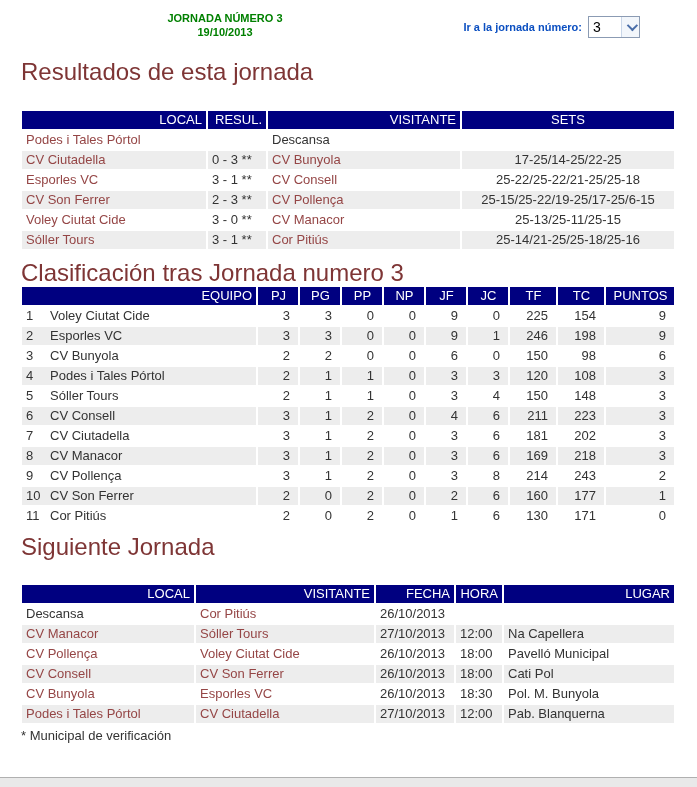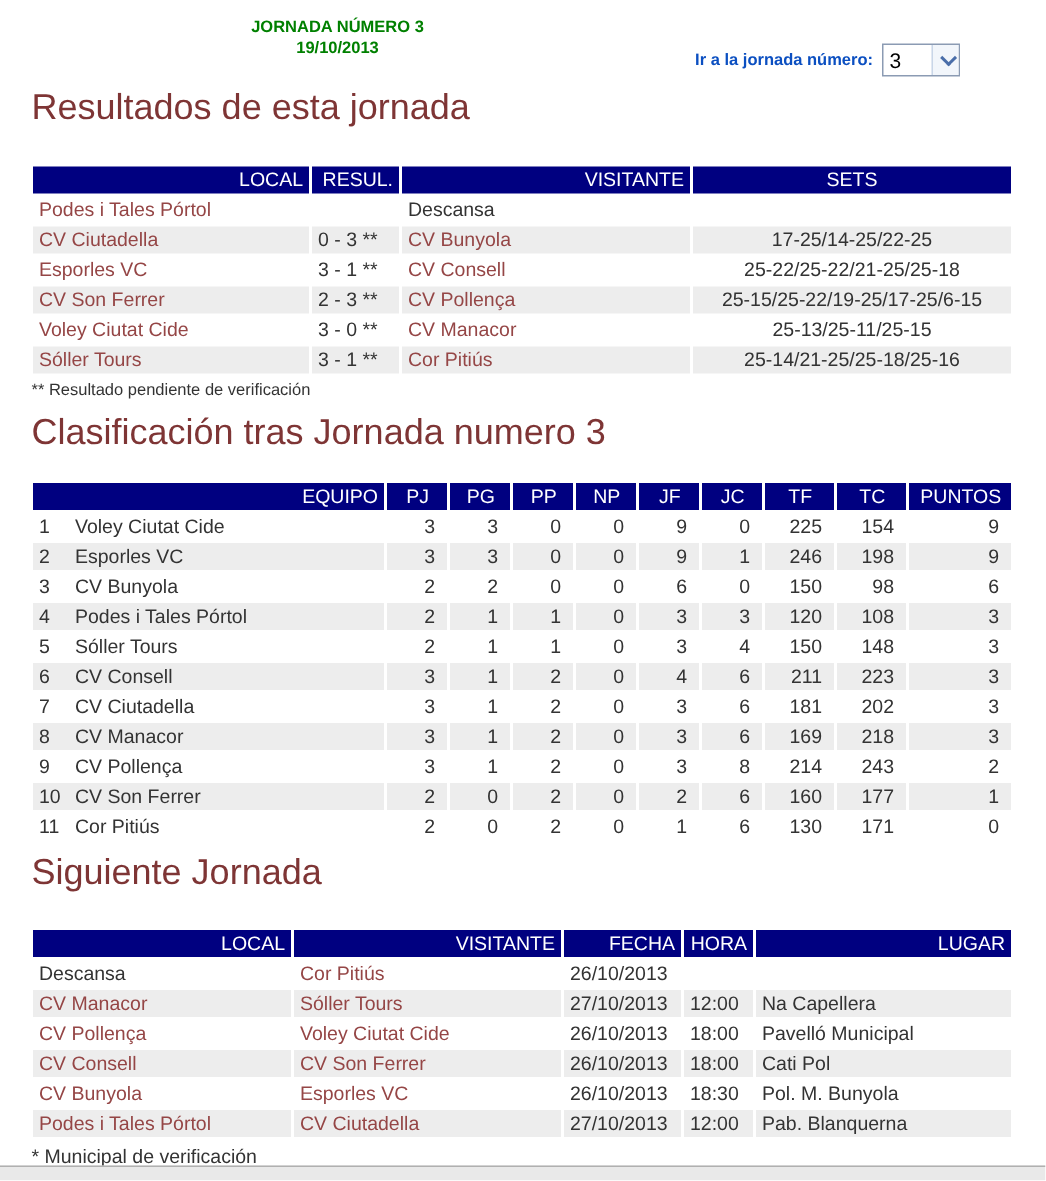--- a/index.html
+++ b/index.html
@@ -7,41 +7,41 @@
     width:697px;height:787px;position:relative;overflow:hidden;
     background:#ffffff;
     font-family:"Liberation Sans","DejaVu Sans",sans-serif;
     color:#333333;
   }
   .topbar{position:relative;height:56px;}
   .green-title{
     position:absolute;left:115px;top:11px;width:220px;text-align:center;
     color:var(--green,#008000);font-weight:bold;font-size:11px;line-height:14px;
   }
-  .goto{position:absolute;top:29px;right:57px;display:flex;align-items:center;}
+  .goto{position:absolute;top:16px;right:57px;display:flex;align-items:center;}
   .goto-label{color:var(--blue,#0B4FC1);font-weight:bold;font-size:11px;white-space:nowrap;}
   .selectbox{
     display:inline-flex;align-items:center;width:52px;height:22px;margin-left:6px;
     border:1px solid #8b9bb3;background:#fff;box-sizing:border-box;cursor:default;
   }
   .select-value{flex:1;font-size:14px;padding-left:4px;color:#000;line-height:20px;}
   .select-btn{width:17px;height:20px;background:#f2f6fb;border-left:1px solid #c9d6e8;
     display:flex;align-items:center;justify-content:center;}
   .chev{width:6px;height:6px;border-right:2px solid #4a6ea9;border-bottom:2px solid #4a6ea9;
     transform:rotate(45deg) translateY(-2px);}
   .content{padding:0 21px 0 20px;}
   h2.section{
     font-size:24px;font-weight:400;color:var(--heading,#7E3535);
     margin:4px 0 0 1px;line-height:24px;
   }
   h2.mid{margin-top:10px;}
   h2.low{margin-top:8px;}
   table{border-collapse:separate;border-spacing:2px;width:656px;table-layout:fixed;margin:0;}
   #results-table{margin-top:25px;}
-  #standings-table{margin-top:19px;}
+  #standings-table{}
   #next-table{margin-top:24px;}
   th{
     background:var(--navy,#000080);color:#ffffff;font-weight:400;font-size:13px;
     text-align:right;padding:2px 4px;height:14px;line-height:14px;
     white-space:nowrap;overflow:hidden;
   }
   td{
     font-size:13px;color:#333333;padding:1px 4px;height:16px;line-height:16px;
     white-space:nowrap;overflow:hidden;background:#ffffff;
   }
@@ -129,21 +129,20 @@
           <td class="sets">25-13/25-11/25-15</td>
         </tr>
         <tr class="alt">
           <td class="team">Sóller Tours</td>
           <td class="plain">3 - 1 **</td>
           <td class="team">Cor Pitiús</td>
           <td class="sets">25-14/21-25/25-18/25-16</td>
         </tr>
       </tbody>
   </table>
-  <div class="note-small">** Resultado pendiente de verificación</div>
 
   <h2 class="section mid">Clasificación tras Jornada numero 3</h2>
 
   <table id="standings-table">
     <colgroup>
       <col style="width:234px">
         <col style="width:40px">
         <col style="width:40px">
         <col style="width:40px">
       <col style="width:40px">

